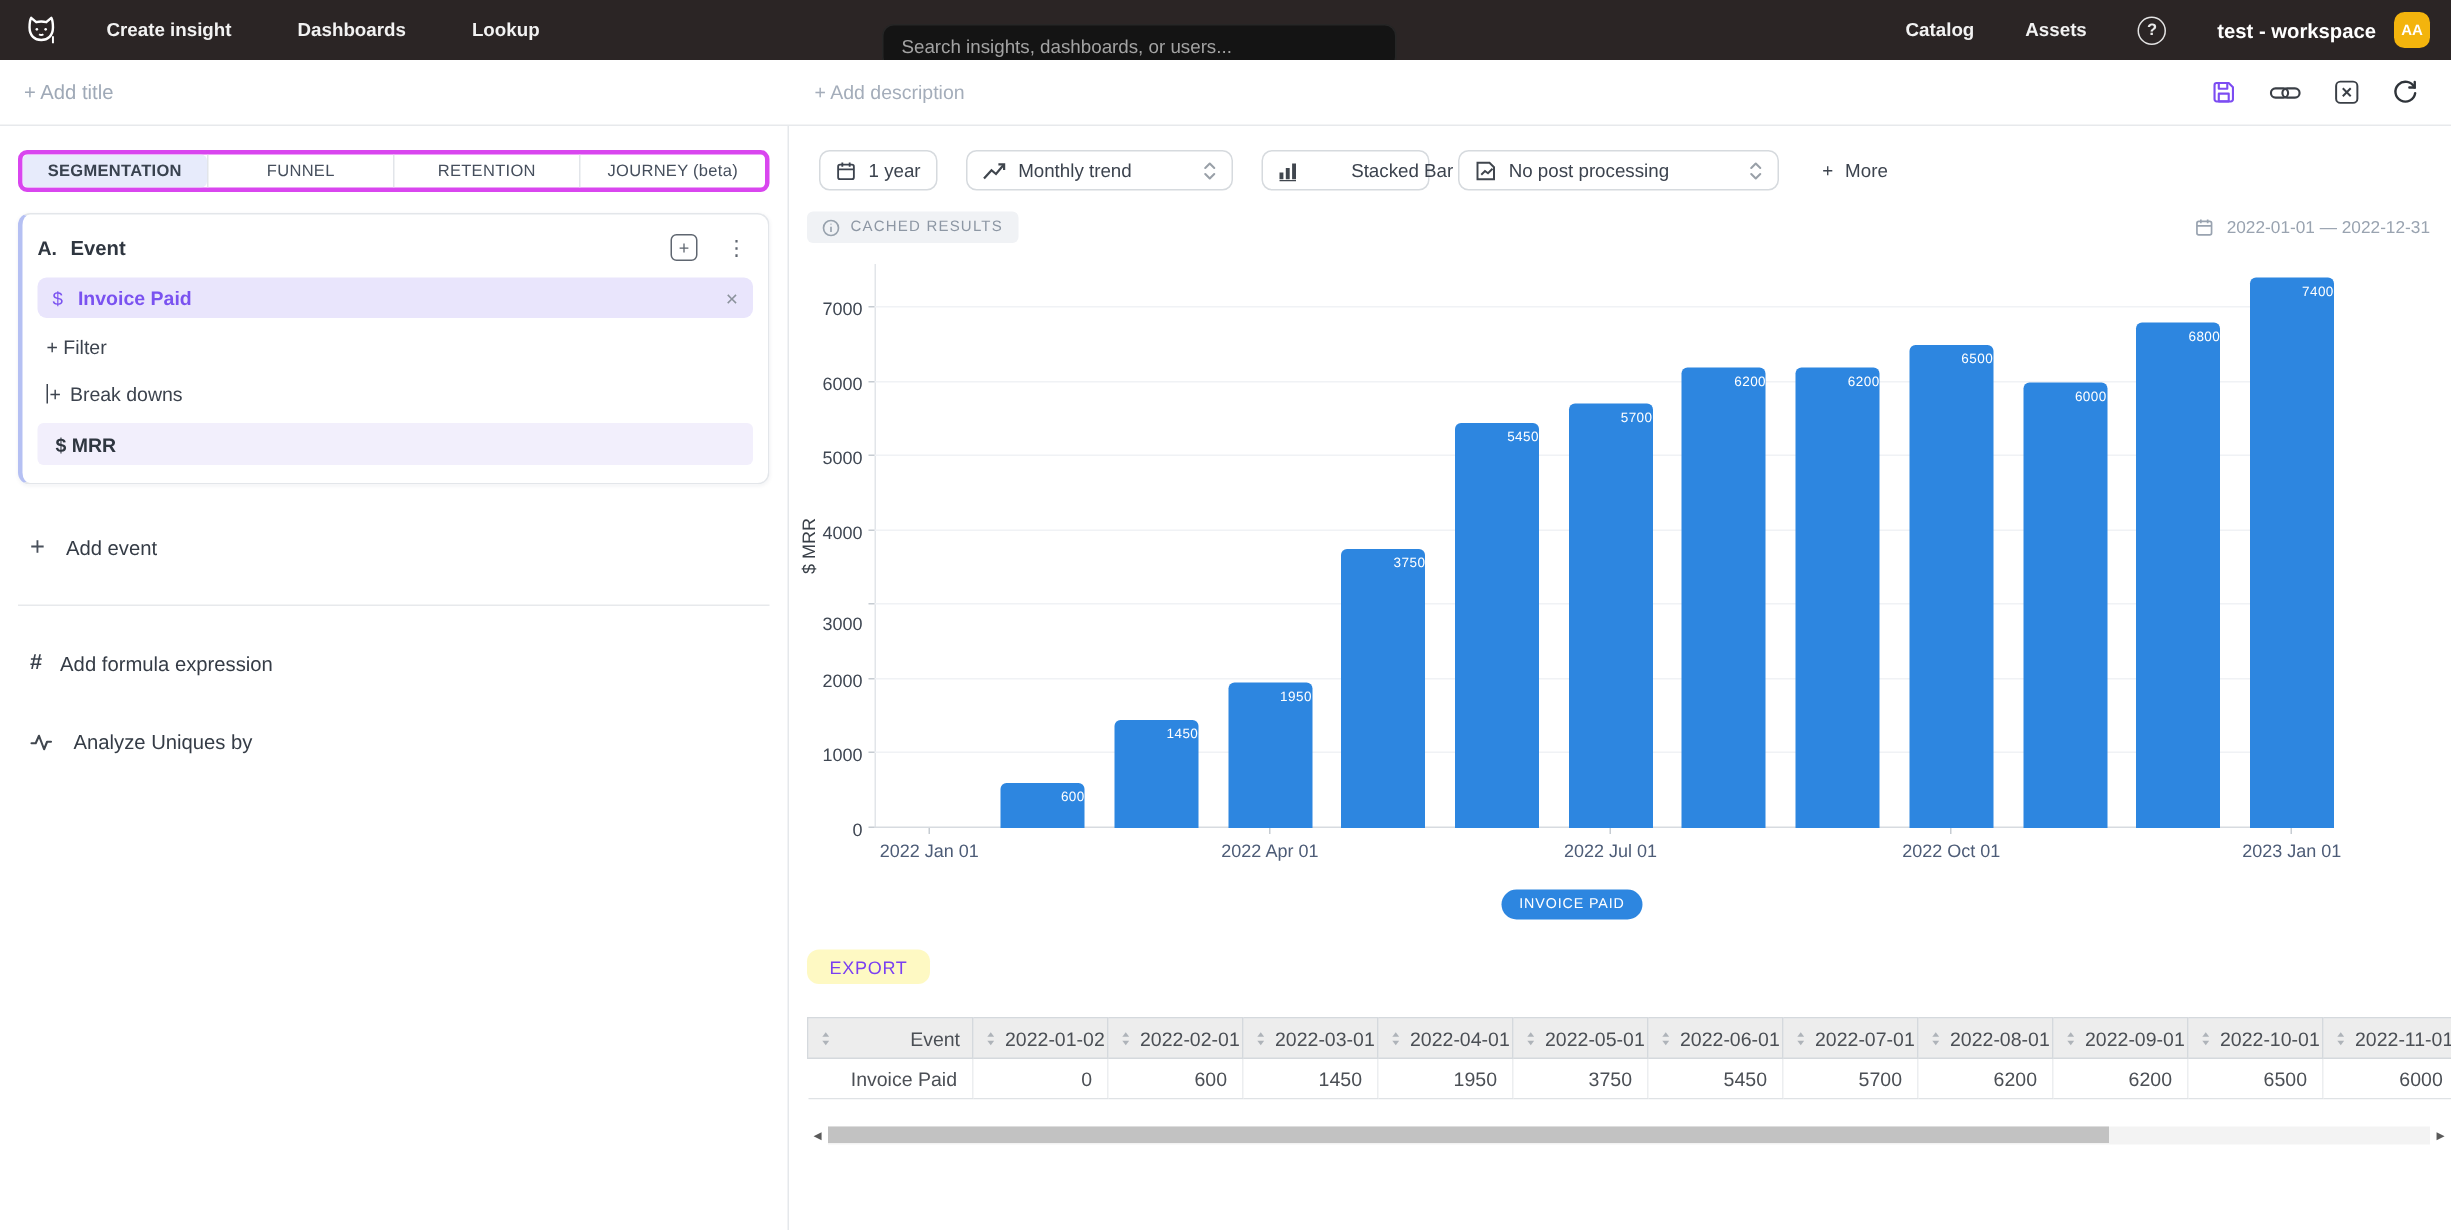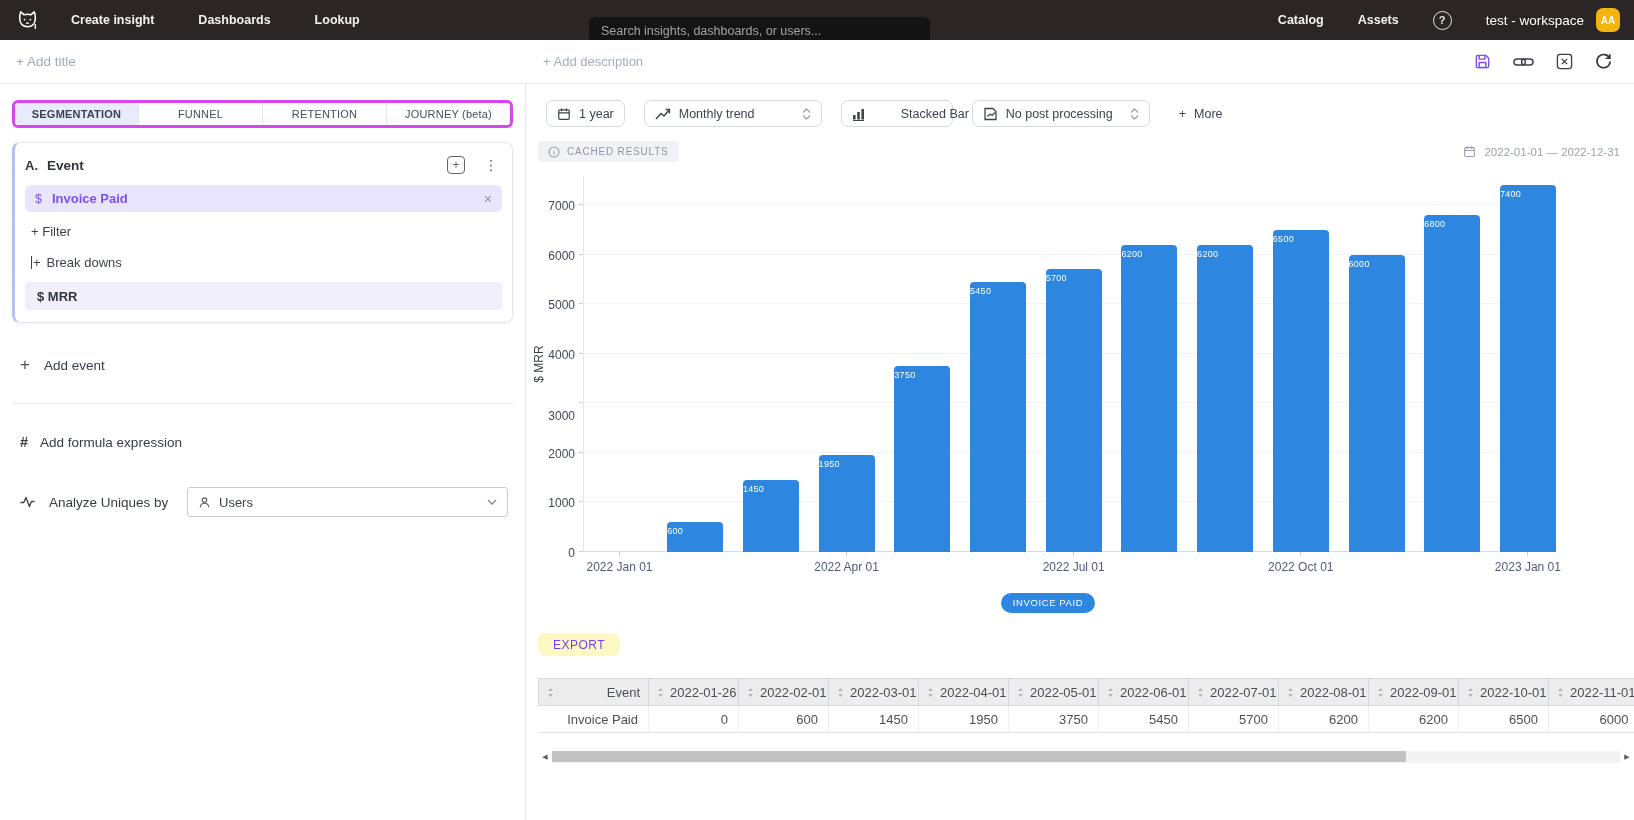--- a/index.html
+++ b/index.html
@@ -14,21 +14,21 @@
   .nav-link { color: #f2f2f2; font-size: 12.5px; font-weight: bold; cursor: pointer; white-space: nowrap; }
   .search-wrap { position: absolute; left: 588px; top: 16px; width: 343px; height: 30px; }
   .search-input { width: 100%; height: 100%; background: #141414; border: 1px solid #262626;
     border-radius: 8px; color: #ddd; font-size: 12.5px; padding: 0 12px; outline: none;
     font-family: "Liberation Sans", sans-serif; }
   .search-input::placeholder { color: #a3a3a3; }
   .nav-right { margin-left: auto; display: flex; align-items: center; gap: 34px; }
   .help-circle { width: 19px; height: 19px; border: 1.5px solid #e3e3e3; border-radius: 50%;
     color: #e9e9e9; font-size: 11px; font-weight: bold; display: flex; align-items: center;
     justify-content: center; cursor: pointer; }
-  .workspace { font-size: 13.5px; font-weight: normal; color: #fff; white-space: nowrap; }
+  .workspace { font-size: 13.5px; font-weight: bold; color: #fff; white-space: nowrap; }
   .ws-group { display: flex; align-items: center; gap: 12px; }
   .avatar { width: 24px; height: 24px; border-radius: 7px; background: #f3b40d; color: #fff;
     font-size: 10px; font-weight: bold; display: flex; align-items: center; justify-content: center;
     cursor: pointer; }
 
   
   .header-bar { height: 44px; border-bottom: 1px solid #e7e9ec; display: flex; align-items: center;
     position: relative; background: #fff; }
   .add-title { margin-left: 16px; color: #9fa9b7; font-size: 13.5px; cursor: text; }
   .add-desc { position: absolute; left: 543px; color: #a4adba; font-size: 13px; cursor: text; text-align: center; }
@@ -105,21 +105,21 @@
   .axis-y { position: absolute; left: 0; top: 0; bottom: 0; width: 1px; background: #e2e5e9; }
   .axis-x { position: absolute; left: 0; right: 0; bottom: 0; height: 1px; background: #d7dbe0; }
   .y-axis-title { position: absolute; left: -74px; top: 181px; width: 60px; text-align: center;
     font-size: 12px; color: #383f47; transform: rotate(-90deg); }
   .gridline { position: absolute; left: 0; right: 0; height: 1px; background: #f0f2f5; }
   .ytick-label { position: absolute; left: -46px; width: 38px; text-align: right; font-size: 12px; color: #3f4753; }
   .ytick-mark { position: absolute; left: -4px; width: 4px; height: 1px; background: #c6ccd2; }
   .xtick-mark { position: absolute; top: 376px; width: 1px; height: 4px; background: #c6ccd2; }
   .xtick-label { position: absolute; top: 384px; width: 110px; text-align: center; font-size: 12px; color: #4d5c77; }
   .bar { position: absolute; bottom: 0; width: 56px; border-radius: 4px 4px 0 0; }
-  .bar-label { position: absolute; top: 4px; left: 0; right: 0; text-align: left; font-size: 9px;
+  .bar-label { position: absolute; top: 4px; left: 0; right: 0; text-align: right; font-size: 9px;
     color: #fff; letter-spacing: 0.3px; }
   .legend-row { margin-top: 14px; width: 1020px; text-align: center; }
   .legend-pill { display: inline-block; background: #2d86e0; color: #fff; font-size: 9.5px;
     letter-spacing: 0.6px; padding: 4px 12px 5px; border-radius: 10px; cursor: pointer; }
 
   
   .export-btn { margin-top: 20px; width: 82px; height: 23px; background: #fef9c3; color: #7a3ff2;
     font-size: 12px; letter-spacing: 0.5px; border-radius: 8px; display: flex; align-items: center;
     justify-content: center; cursor: pointer; }
   .table-wrap { margin-top: 22px; width: 1096px; overflow: hidden; }
@@ -250,34 +250,20 @@
       <span>Add formula expression</span>
     </div>
 
     <div class="analyze-row">
       <span style="display:flex;">
         <svg width="17" height="14" viewBox="0 0 17 14" fill="none" stroke="#40464e" stroke-width="1.4" stroke-linecap="round" stroke-linejoin="round">
           <path d="M1 7.5h2.8L6 2.5l3.4 9 2-5H14"></path>
         </svg>
       </span>
       <span class="analyze-label">Analyze Uniques by</span>
-      <div class="users-select">
-        <span style="display:flex;">
-          <svg width="13" height="13" viewBox="0 0 14 14" fill="none" stroke="#565c64" stroke-width="1.3">
-            <circle cx="7" cy="4.4" r="2.4"></circle>
-              <path d="M2.5 12.2a4.5 4.5 0 0 1 9 0"></path>
-          </svg>
-        </span>
-        <span class="users-label">Users</span>
-        <span class="select-caret">
-          <svg width="10" height="6" viewBox="0 0 10 6" fill="none" stroke="#878e96" stroke-width="1.4">
-              <path d="M1 1l4 4 4-4"></path>
-            </svg>
-        </span>
-      </div>
     </div>
   </div>
 
   <div class="main-panel">
     <div class="toolbar">
       <div class="tb-btn">
         <span style="display:flex;">
           <svg width="14" height="14" viewBox="0 0 16 16" fill="none" stroke="#3c434e" stroke-width="1.4">
             <rect x="2" y="3.2" width="12" height="11" rx="1.5"></rect>
               <path d="M5.2 1.6v3.2M10.8 1.6v3.2M2 6.8h12"></path>
@@ -310,21 +296,21 @@
           </svg>
         </span>
         <span>Stacked Bar</span>
         <span class="dbl-caret">
           <svg width="9" height="16" viewBox="0 0 9 16" fill="none" stroke="#9aa1a9" stroke-width="1.4" stroke-linecap="round" stroke-linejoin="round">
             <path d="M1.5 6 4.5 3l3 3"></path>
               <path d="M1.5 10l3 3 3-3"></path>
           </svg>
         </span>
       </div>
-      <div class="tb-btn" style="width:178px;">
+      <div class="tb-btn" style="width:214px;">
         <span style="display:flex;">
           <svg width="15" height="14" viewBox="0 0 15 14" fill="none" stroke="#40464e" stroke-width="1.3">
             <path d="M2 1.5h8l3 3V12.5H2z"></path>
               <path d="M4.5 9.5 7 7l2 1.5 3-3"></path>
           </svg>
         </span>
         <span>No post processing</span>
         <span class="dbl-caret">
           <svg width="9" height="16" viewBox="0 0 9 16" fill="none" stroke="#9aa1a9" stroke-width="1.4" stroke-linecap="round" stroke-linejoin="round">
             <path d="M1.5 6 4.5 3l3 3"></path>
@@ -458,21 +444,21 @@
                 </span>
               </th>
               <th>
                 <span class="th-inner">
                   <span class="sort-icon">
                     <svg width="7" height="11" viewBox="0 0 8 12">
                       <path d="M4 1 6.6 4.4H1.4Z" fill="#aeb3b9"></path>
                       <path d="M4 11 1.4 7.6H6.6Z" fill="#aeb3b9"></path>
                     </svg>
                   </span>
-                  <span class="th-label">2022-01-26</span>
+                  <span class="th-label">2022-01-02</span>
                 </span>
               </th>
               <th>
                 <span class="th-inner">
                   <span class="sort-icon">
                     <svg width="7" height="11" viewBox="0 0 8 12">
                       <path d="M4 1 6.6 4.4H1.4Z" fill="#aeb3b9"></path>
                       <path d="M4 11 1.4 7.6H6.6Z" fill="#aeb3b9"></path>
                     </svg>
                   </span>

